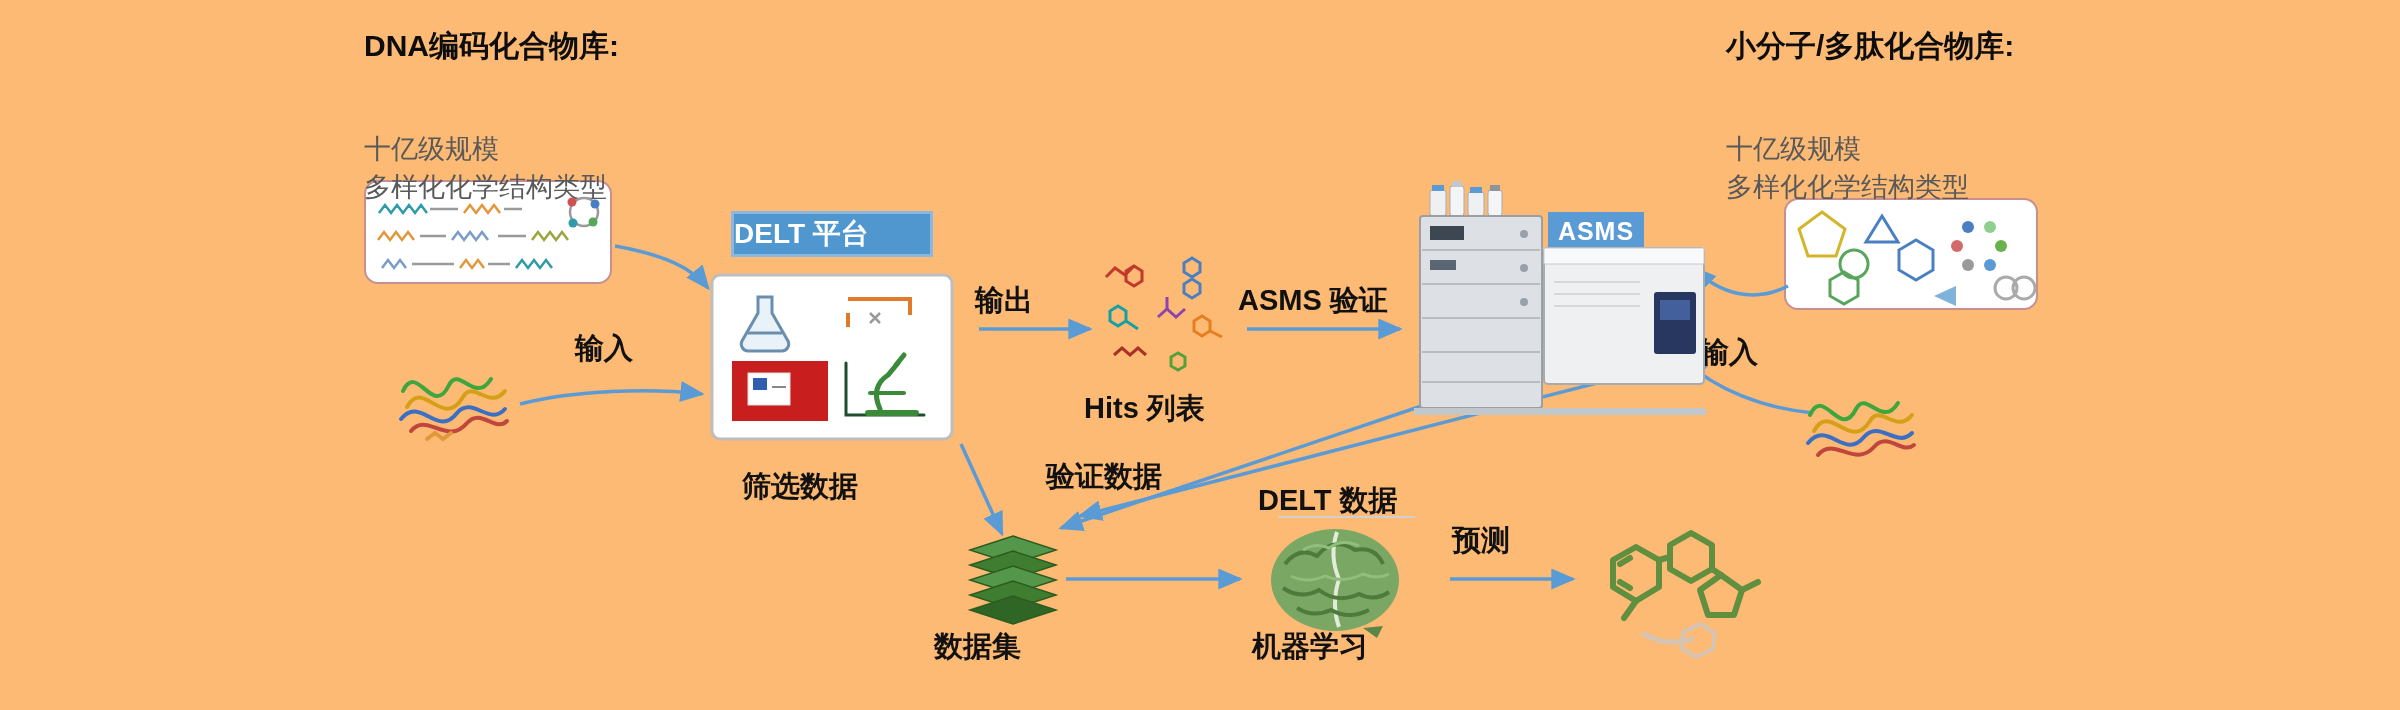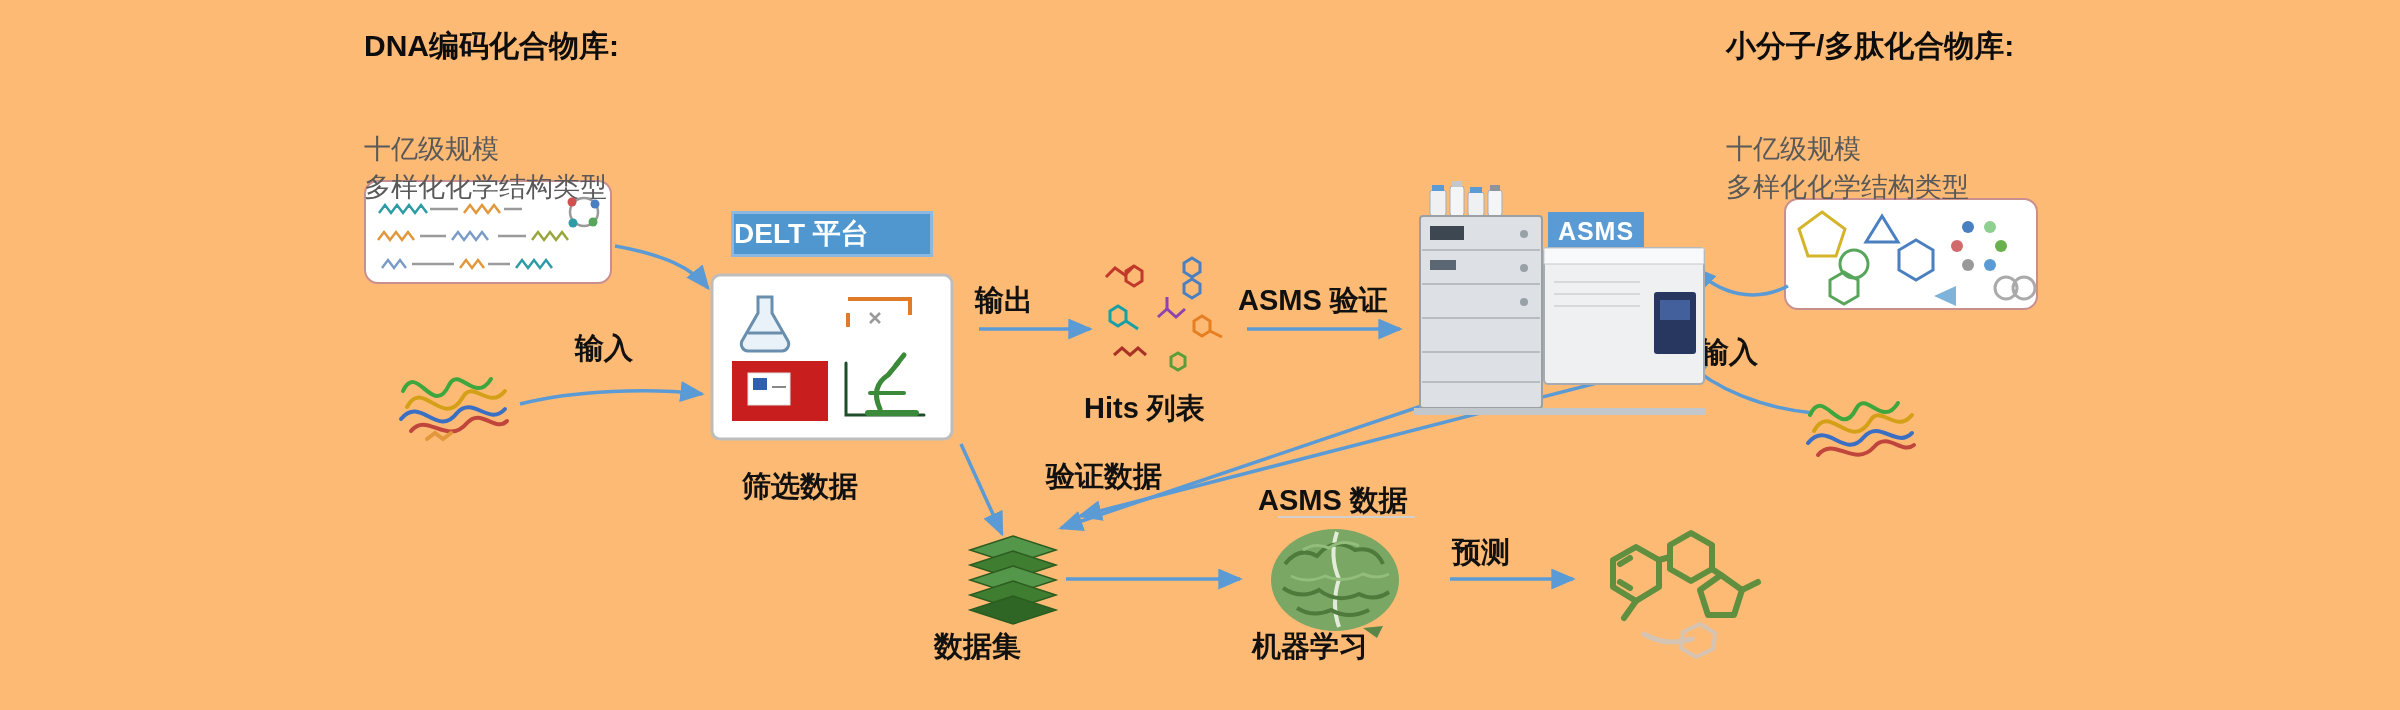--- a/index.html
+++ b/index.html
@@ -274,17 +274,17 @@
     <div class="lbl" style="left:742px;top:470px;width:170px;">筛选数据</div>
 
     <div class="lbl" style="left:975px;top:284px;width:120px;">输出</div>
     <div class="lbl" style="left:1084px;top:392px;width:170px;">Hits 列表</div>
     <div class="lbl" style="left:1238px;top:284px;width:160px;">ASMS 验证</div>
 
     <div class="asms-tag">ASMS</div>
 
     <div class="lbl" style="left:1046px;top:460px;width:160px;">验证数据</div>
     <div class="lbl" style="left:934px;top:630px;width:150px;">数据集</div>
-    <div class="lbl" style="left:1258px;top:484px;width:180px;">ASMS 数据</div>
+    <div class="lbl" style="left:1258px;top:484px;width:180px;">DELT 数据</div>
     <div class="lbl" style="left:1252px;top:630px;width:170px;">机器学习</div>
-    <div class="lbl" style="left:1452px;top:524px;width:120px;margin-top:12px;">预测</div>
+    <div class="lbl" style="left:1452px;top:524px;width:120px;">预测</div>
   </div>
 </div>
 
 </body></html>

